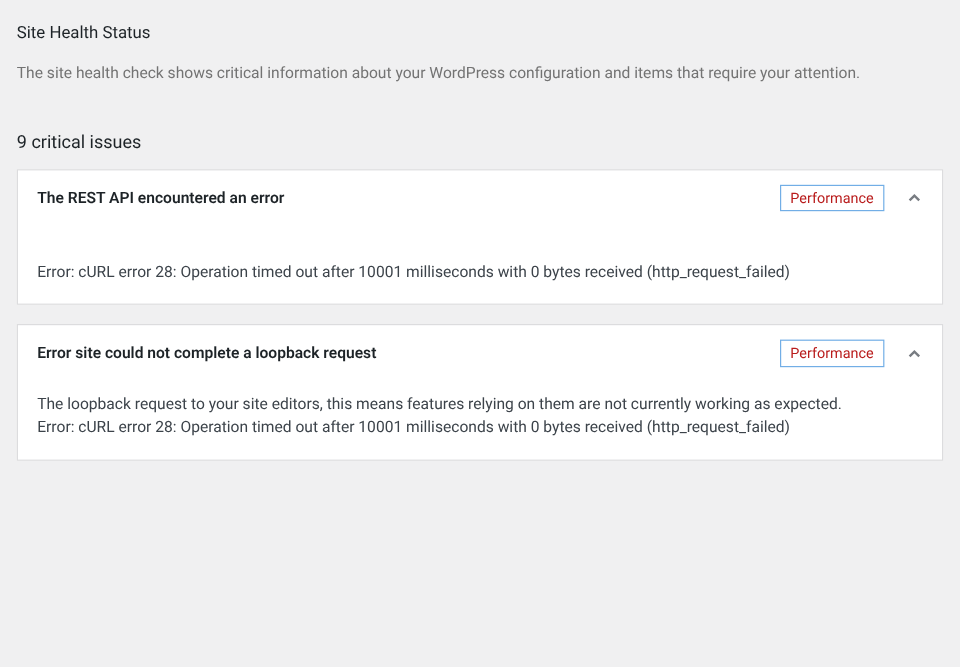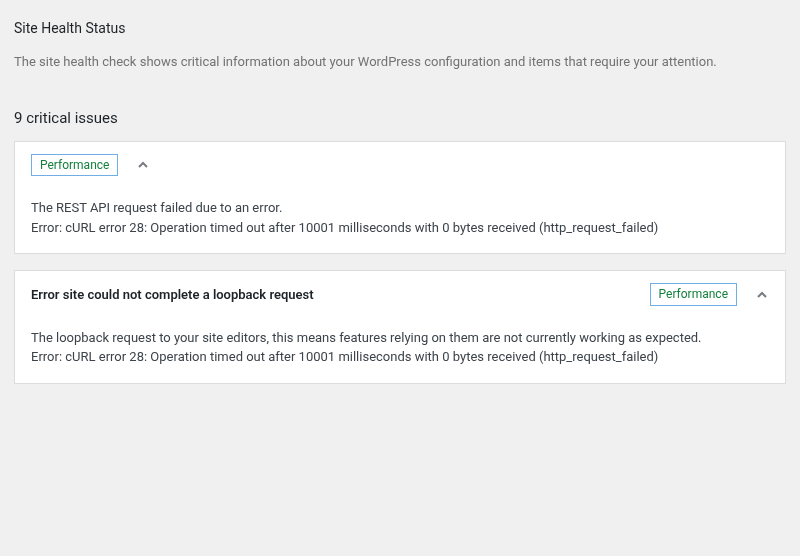--- a/index.html
+++ b/index.html
@@ -52,21 +52,21 @@
     color: #1d2327;
   }
   .issue-header-right {
     display: flex;
     align-items: center;
     gap: 18px;
   }
   .badge {
     display: inline-block;
     border: 1px solid #72aee6;
-    color: #15803d;
+    color: #b91c1c;
     font-size: 12px;
     padding: 3px 8px;
     line-height: 1.2;
     background: #fff;
   }
   .chevron {
     width: 14px;
     height: 14px;
     display: inline-flex;
     align-items: center;
@@ -97,32 +97,33 @@
 <body>
 
 <h1 class="page-title">Site Health Status</h1>
 
 <p class="intro-text">The site health check shows critical information about your WordPress configuration and items that require your attention.</p>
 
 <h2 class="issues-heading">9 critical issues</h2>
 
 <div class="issue-card">
   <div class="issue-header">
+    <span class="issue-title">The REST API encountered an error</span>
     <span class="issue-header-right">
       <span class="badge">Performance</span>
       <span class="chevron">
         <svg viewBox="0 0 12 12">
             <polyline points="2,8 6,4 10,8"></polyline>
           </svg>
       </span>
     </span>
   </div>
   <div class="issue-body">
     <p>
-      <span>The REST API request failed due to an error.</span><br>
+      <br>
       <span>Error: cURL error 28: Operation timed out after 10001 milliseconds with 0 bytes received (http_request_failed)</span>
     </p>
   </div>
 </div>
 
 <div class="issue-card">
   <div class="issue-header">
     <span class="issue-title">Error site could not complete a loopback request</span>
     <span class="issue-header-right">
       <span class="badge">Performance</span>

